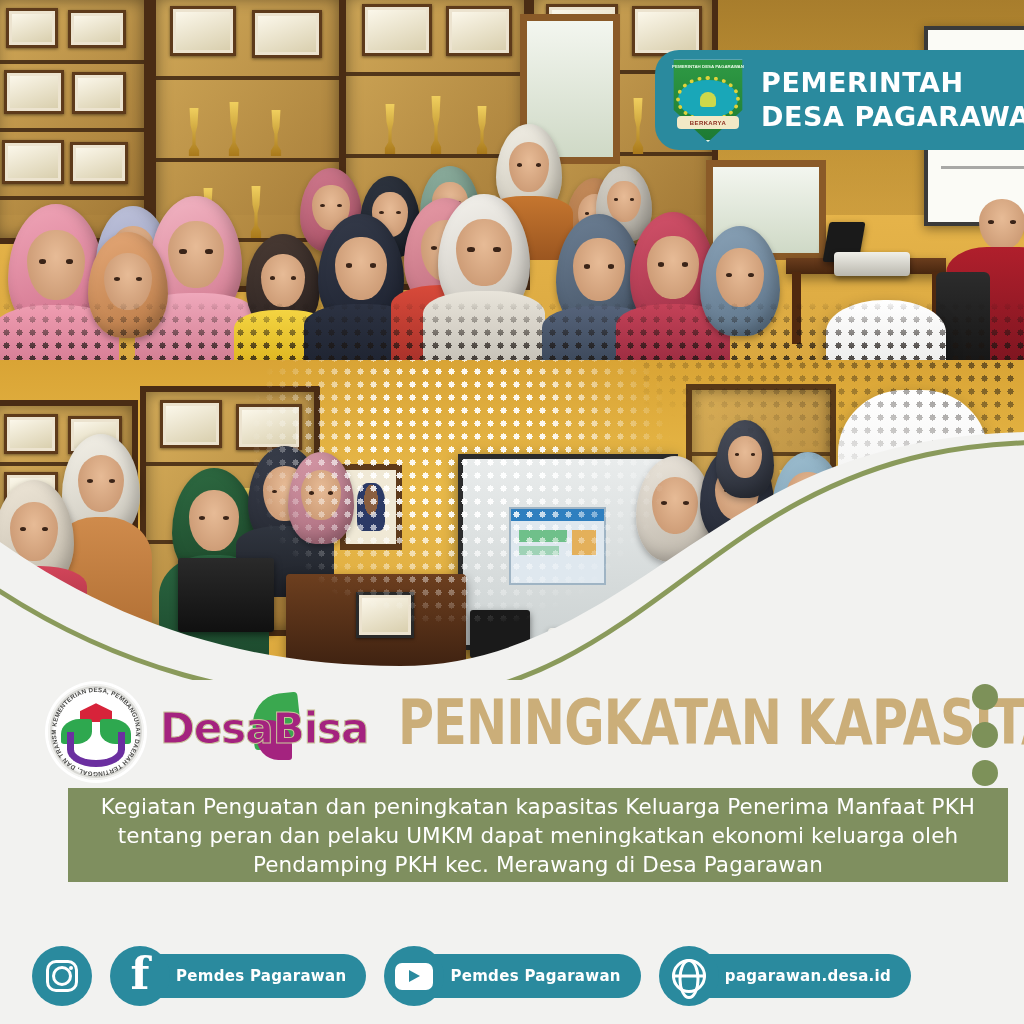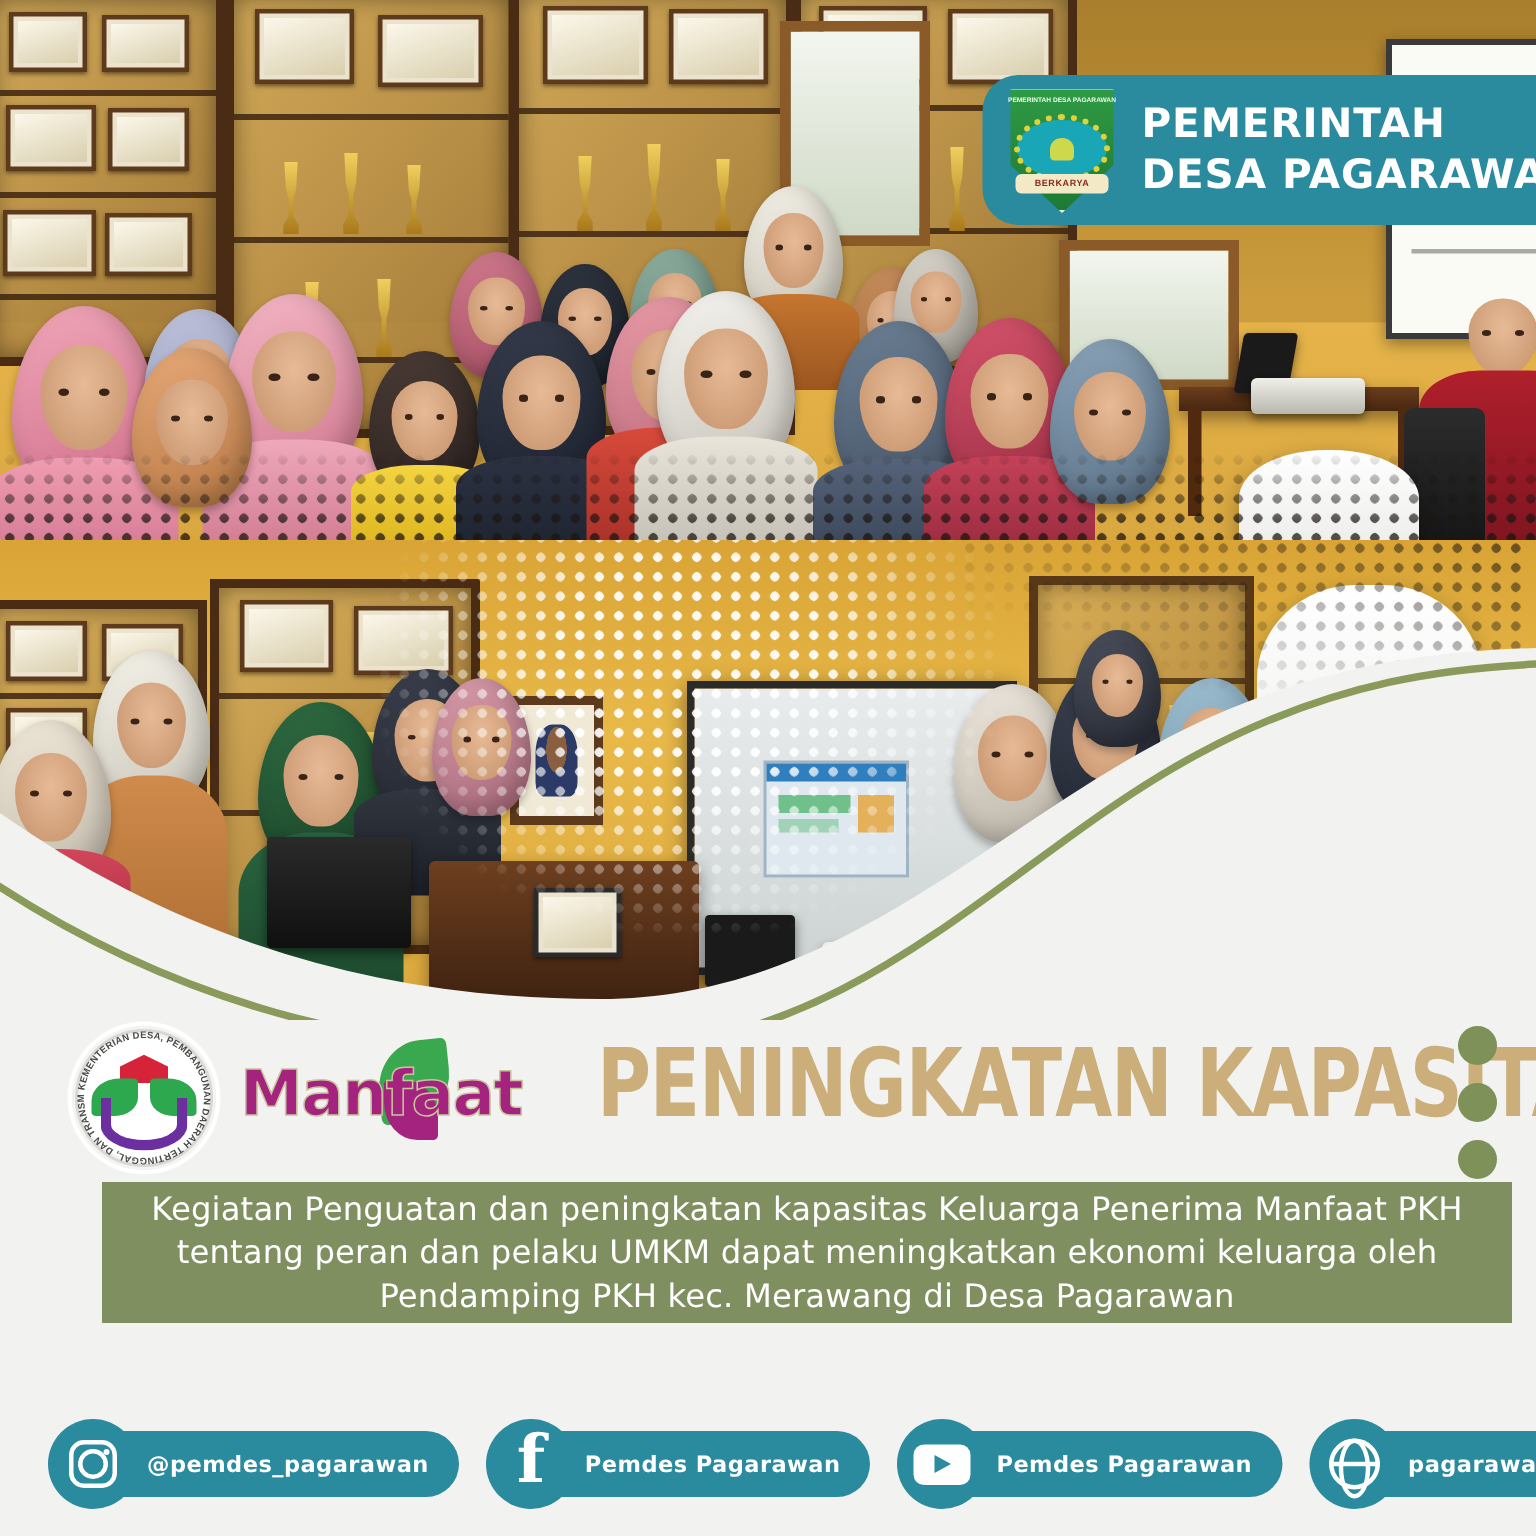--- a/index.html
+++ b/index.html
@@ -646,21 +646,21 @@
         </defs>
       <text font-size="6.3" fill="#4a4a48" font-family="Liberation Sans, sans-serif" font-weight="bold">
         <textPath href="#cpath" startOffset="2%">KEMENTERIAN DESA, PEMBANGUNAN DAERAH TERTINGGAL, DAN TRANSMIGRASI</textPath>
       </text>
     </svg>
   </div>
 
   <div id="desabisa">
     <div class="wing"></div>
     <div class="wing2"></div>
-    <div class="txt">Manfaat</div>
+    <div class="txt">DesaBisa</div>
   </div>
 
   <div id="main-title">PENINGKATAN KAPASITAS</div>
 
   <div id="title-dots">
     <span></span>
     <span></span>
     <span></span>
   </div>
 </div>
@@ -668,23 +668,20 @@
 <div id="desc-band">
   <div id="desc-text">Kegiatan Penguatan dan peningkatan kapasitas Keluarga Penerima Manfaat PKH tentang peran dan pelaku UMKM dapat meningkatkan ekonomi keluarga oleh Pendamping PKH kec. Merawang di Desa Pagarawan</div>
 </div>
 
 <div id="footer">
 
   <div class="social">
     <div class="circ">
         <div class="ic-ig"></div>
       </div>
-    <div class="pill">
-        <span>@pemdes_pagarawan</span>
-      </div>
   </div>
 
   <div class="social">
     <div class="circ">
         <div class="ic-fb">f</div>
       </div>
     <div class="pill">
         <span>Pemdes Pagarawan</span>
       </div>
   </div>

